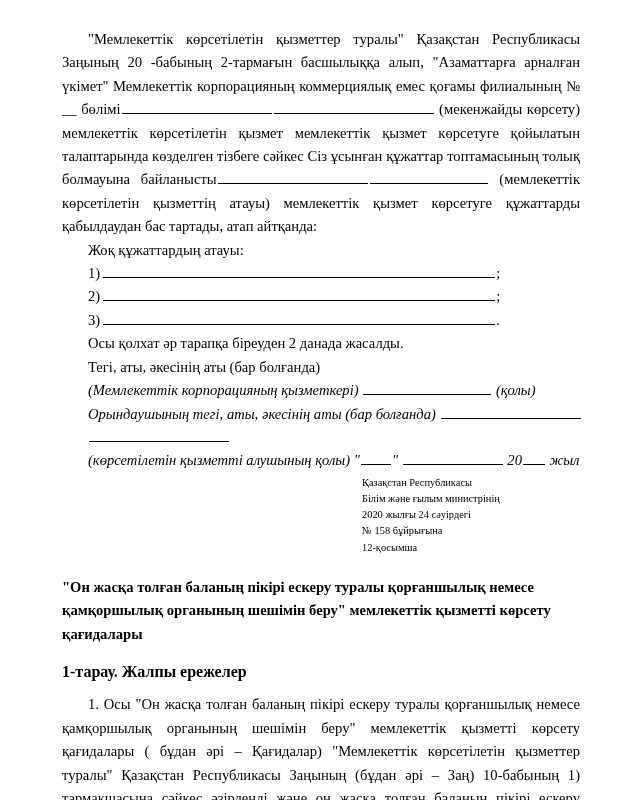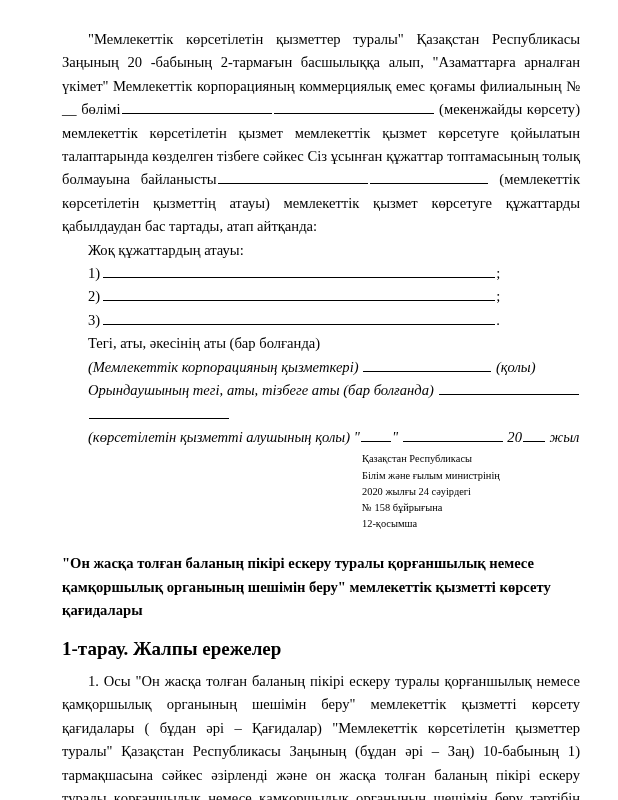--- a/index.html
+++ b/index.html
@@ -83,21 +83,21 @@
   }
   .section-title {
     font-weight: bold;
     font-size: 14.6px;
     line-height: 23.4px;
     text-align: left;
     margin: 0;
   }
   .chapter-heading {
     font-weight: bold;
-    font-size: 19px;
+    font-size: 16px;
     line-height: 23.4px;
     margin: 0;
   }
   .sp-14 { height: 14px; }
   .sp-10 { height: 10px; }
   .sp-20 { height: 20px; }
   .nowrapline { white-space: nowrap; font-style: italic; }
 </style>
 </head>
 <body>
@@ -108,25 +108,26 @@
     <p class="indent para-justify"><span>"Мемлекеттік көрсетілетін қызметтер туралы" Қазақстан Республикасы Заңының 20 -бабының 2-тармағын басшылыққа алып, "Азаматтарға арналған үкімет" Мемлекеттік корпорацияның коммерциялық емес қоғамы филиалының № __ бөлімі</span><span class="blank-med u-150"></span><span class="blank-med u-160"></span> <span>(мекенжайды көрсету) мемлекеттік көрсетілетін қызмет мемлекеттік қызмет көрсетуге қойылатын талаптарында көзделген тізбеге сәйкес Сіз ұсынған құжаттар топтамасының толық болмауына байланысты</span><span class="blank-med u-150"></span><span class="blank-med u-118"></span> <span>(мемлекеттік көрсетілетін қызметтің атауы) мемлекеттік қызмет көрсетуге құжаттарды қабылдаудан бас тартады, атап айтқанда:</span></p>
 
     <p class="indent flow-left">Жоқ құжаттардың атауы:</p>
 
     <div class="num-list">
       <div class="num-row"><span class="lbl">1)</span><span class="blank-med u-392"></span><span>;</span></div>
       <div class="num-row"><span class="lbl">2)</span><span class="blank-med u-392"></span><span>;</span></div>
       <div class="num-row"><span class="lbl">3)</span><span class="blank-med u-392"></span><span>.</span></div>
     </div>
 
+    <p class="indent flow-left">Осы қолхат әр тарапқа біреуден 2 данада жасалды.</p>
     <p class="indent flow-left">Тегі, аты, әкесінің аты (бар болғанда)</p>
 
     <p class="indent flow-left nowrapline"><span>(Мемлекеттік корпорацияның қызметкері)</span> <span class="blank-med u-128"></span> <span>(қолы)</span></p>
 
-    <p class="indent flow-left nowrapline"><span>Орындаушының тегі, аты, тізбеге аты (бар болғанда)</span> <span class="blank-med u-140"></span></p>
+    <p class="indent flow-left nowrapline"><span>Орындаушының тегі, аты, әкесінің аты (бар болғанда)</span> <span class="blank-med u-140"></span></p>
 
     <p class="indent flow-left nowrapline"> <span class="blank-med u-140"></span></p>
 
     <p class="indent flow-left nowrapline"><span>(көрсетілетін қызметті алушының қолы)</span> <span>"</span><span class="blank-med u-30"></span><span>"</span> <span class="blank-med u-100"></span> <span>20</span><span class="blank-med u-22"></span> <span>жыл</span></p>
 
     <div class="stamp-block">
       <div>Қазақстан Республикасы</div>
       <div>Білім және ғылым министрінің</div>
       <div>2020 жылғы 24 сәуірдегі</div>
       <div>№ 158 бұйрығына</div>

